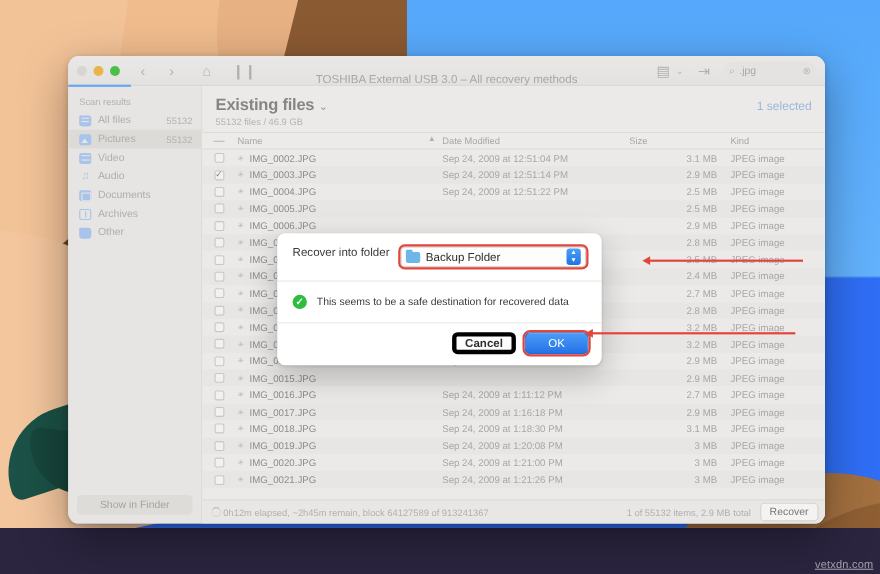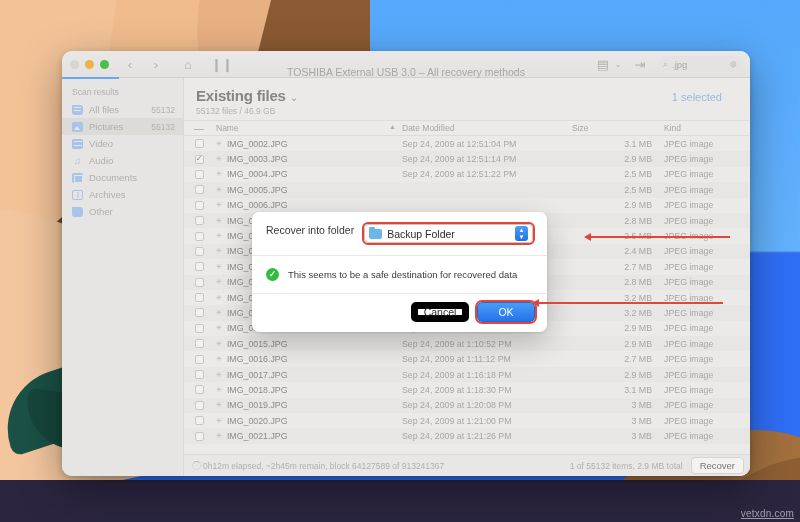--- a/index.html
+++ b/index.html
@@ -221,21 +221,21 @@
     font-size: 9.5px; color: #a6a4a1;
   }
 
   
   .main {
     flex: 1; min-width: 0;
     background: #eceae8;
     display: flex; flex-direction: column;
     position: relative;
   }
-  .main-head { padding: 9px 28px 4px 12px; }
+  .main-head { padding: 9px 12px 4px 12px; }
   .mh-row { display: flex; align-items: baseline; }
   .mh-title {
     font-size: 15px; font-weight: bold; color: #878582;
     letter-spacing: -.2px;
   }
   .mh-caret { font-size: 10px; color: #9c9a97; margin-left: 4px; }
   .mh-sel { margin-left: auto; font-size: 11px; color: #9cb8dd; }
   .mh-sub { font-size: 8.5px; color: #b5b3b0; margin-top: 2px; }
 
   
@@ -361,21 +361,21 @@
     border-top: 1px solid #e9e8e6;
     padding: 8px 12px 10px 12px;
     display: flex; justify-content: flex-end; align-items: center; gap: 8px;
   }
   .btn {
     min-width: 58px; height: 20px;
     border-radius: 5px;
     font-size: 10.5px;
     display: flex; align-items: center; justify-content: center;
   }
-  .btn-cancel { background: #fdfdfd; border: 7px solid #000000; color: #2e2e2e; }
+  .btn-cancel { background: #fdfdfd; border: 4px solid #000000; color: #2e2e2e; font-weight: bold; }
   .btn-ok {
     background: linear-gradient(180deg,#4a9cf7,#2573e8);
     color: #fff;
     border: 1px solid #2069d6;
     outline: 2px solid #e2453a;
   }
 
   
   .arrow { position: absolute; z-index: 60; height: 2px; background: #e2453a; }
   .arrow::after {
@@ -469,20 +469,23 @@
           <span class="sico archive"></span>
           <span class="side-label">Archives</span>
           <span class="side-count"></span>
         </div>
         <div class="side-item">
           <span class="sico folder"></span>
           <span class="side-label">Other</span>
           <span class="side-count"></span>
         </div>
 
+        <div class="showfinder-wrap">
+          <div class="showfinder">Show in Finder</div>
+        </div>
       </div>
 
       <div class="main">
         <div class="main-head">
           <div class="mh-row">
             <span class="mh-title">Existing files</span>
             <span class="mh-caret">⌄</span>
             <span class="mh-sel">1 selected</span>
           </div>
           <div class="mh-sub">55132 files / 46.9 GB</div>
@@ -658,21 +661,20 @@
               <div class="col-kind fkind">JPEG image</div>
             </div>
             <div class="row alt">
               <div class="col-chk">
                 <span class="chk"></span>
               </div>
               <div class="col-name fname">
                 <span class="bullet">✳</span>
                 <span>IMG_0015.JPG</span>
               </div>
-              <div class="col-date">Sep 24, 2009 at 1:10:52 PM</div>
               <div class="col-size fsize">2.9 MB</div>
               <div class="col-kind fkind">JPEG image</div>
             </div>
             <div class="row">
               <div class="col-chk">
                 <span class="chk"></span>
               </div>
               <div class="col-name fname">
                 <span class="bullet">✳</span>
                 <span>IMG_0016.JPG</span>

